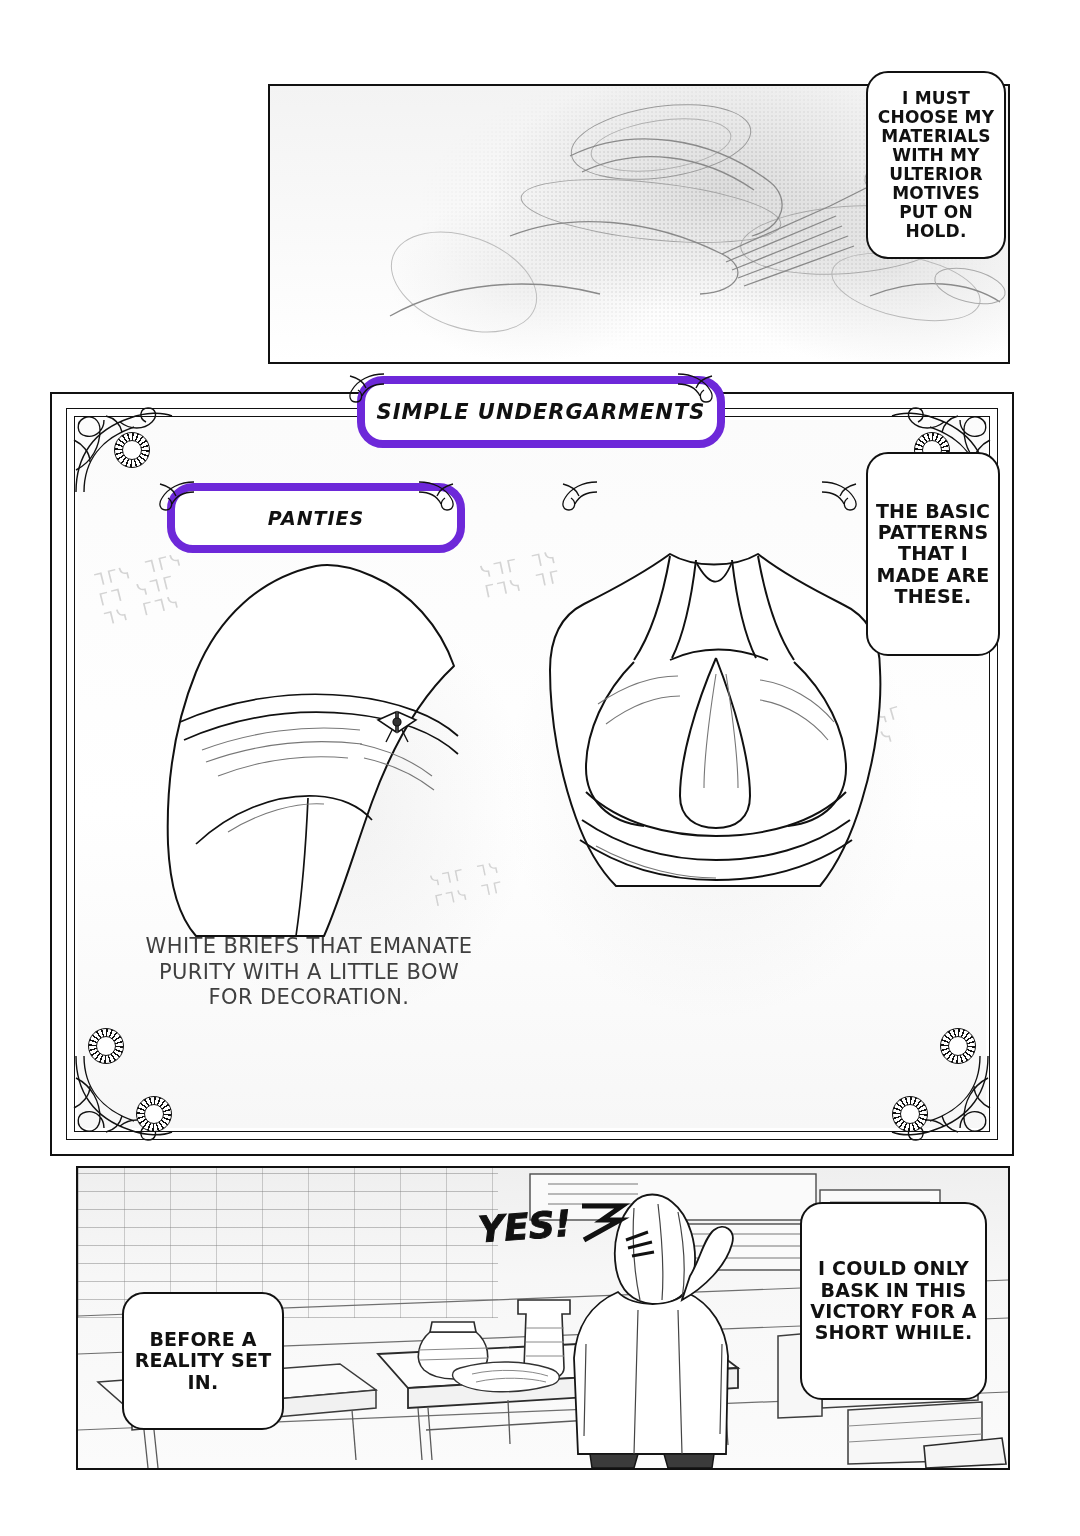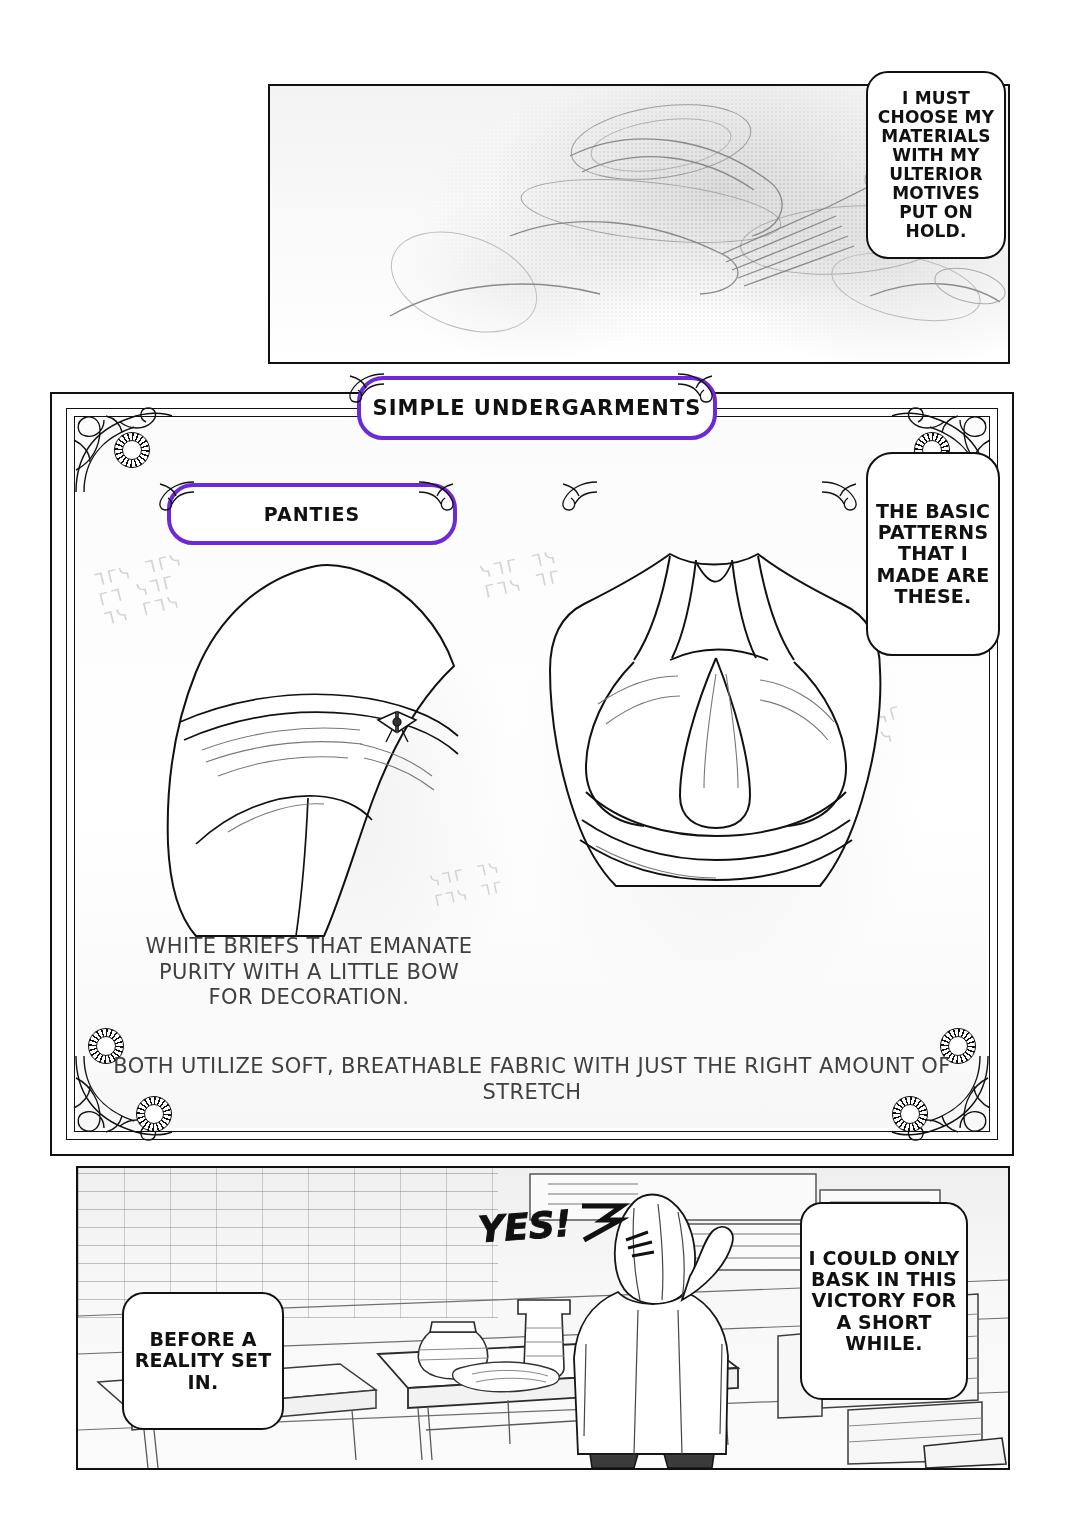--- a/index.html
+++ b/index.html
@@ -112,30 +112,31 @@
     position:absolute; inset:7px;
     border:1.4px solid #111;
     border-radius:50%;
     background:#fff;
   }
 
   
   .plate {
     position: absolute;
     background: #fff;
-    border: 4px solid #6d28d9;
+    border: 8px solid #6d28d9;
     border-radius: 26px;
     display: flex;
     align-items: center;
     justify-content: center;
     text-align: center;
     font-weight: 600;
     letter-spacing: 1px;
     color: #111;
     z-index: 12;
+    font-style: italic;
   }
   .plate-orn {
     position: absolute;
     width: 46px; height: 40px;
     z-index: 13;
   }
 
   
   .cat-bg {
     position: absolute;
@@ -422,24 +423,23 @@
     <svg class="plate-orn" style="left:766px; top:82px; transform:scaleX(-1);" viewBox="0 0 46 40">
       <g fill="none" stroke="#111" stroke-width="1.3">
         <path d="M42 6 C 28 6, 16 12, 10 22 C 6 28, 8 34, 14 34 C 20 34, 22 26, 16 22"></path>
         <path d="M42 16 C 32 16, 24 20, 20 28"></path>
         <path d="M8 8 C 16 10, 22 14, 24 20"></path>
       </g>
     </svg>
 
     <div class="cap" style="left:92px; top:540px; width:330px; font-size:21px;">WHITE BRIEFS THAT EMANATE PURITY WITH A LITTLE BOW FOR DECORATION.</div>
 
-    <div class="cap" style="left:60px; top:660px; width:840px; font-size:21px;">BOTH UTILIZE SOFT, BREATHABLE FABRIC WITH JUST THE RIGHT AMOUNT OF STRETCH</div>
   </div>
 
-  <div class="bubble round" style="left:866px; top:452px; width:134px; height:204px; font-size:19px;border-radius:26px;">THE BASIC PATTERNS THAT I MADE ARE THESE.</div>
+  <div class="bubble round" style="left:866px; top:452px; width:134px; height:204px; font-size:19px;">THE BASIC PATTERNS THAT I MADE ARE THESE.</div>
 
   <div class="panel" style="left:76px; top:1166px; width:930px; height:300px;">
     <div class="scene"></div>
 
     <div class="brick"></div>
 
     <svg viewBox="0 0 930 300" width="930" height="300" style="position:absolute;left:0;top:0;">
 
       <g fill="none" stroke="#6f6f6f" stroke-width="1.2">
         <path d="M0 148 L 930 112"></path>
@@ -538,15 +538,15 @@
     <svg style="position:absolute;left:498px;top:28px;" width="90" height="70" viewBox="0 0 90 70">
       <g fill="#111" stroke="#111" stroke-width="2">
         <path d="M6 10 L 46 10 L 26 24 L 44 24 L 8 44" fill="none" stroke-width="5"></path>
         <path d="M50 44 L 72 36 M52 52 L 76 46 M56 60 L 78 56" fill="none" stroke-width="3"></path>
       </g>
     </svg>
   </div>
 
   <div class="bubble round" style="left:122px; top:1292px; width:162px; height:138px; font-size:19px;">BEFORE A REALITY SET IN.</div>
 
-  <div class="bubble round" style="left:800px; top:1202px; width:168px; height:198px; font-size:19px;">I COULD ONLY BASK IN THIS VICTORY FOR A SHORT WHILE.</div>
+  <div class="bubble round" style="left:800px; top:1202px; width:187px; height:198px; font-size:19px;">I COULD ONLY BASK IN THIS VICTORY FOR A SHORT WHILE.</div>
 
 </div>
 
 </body></html>

